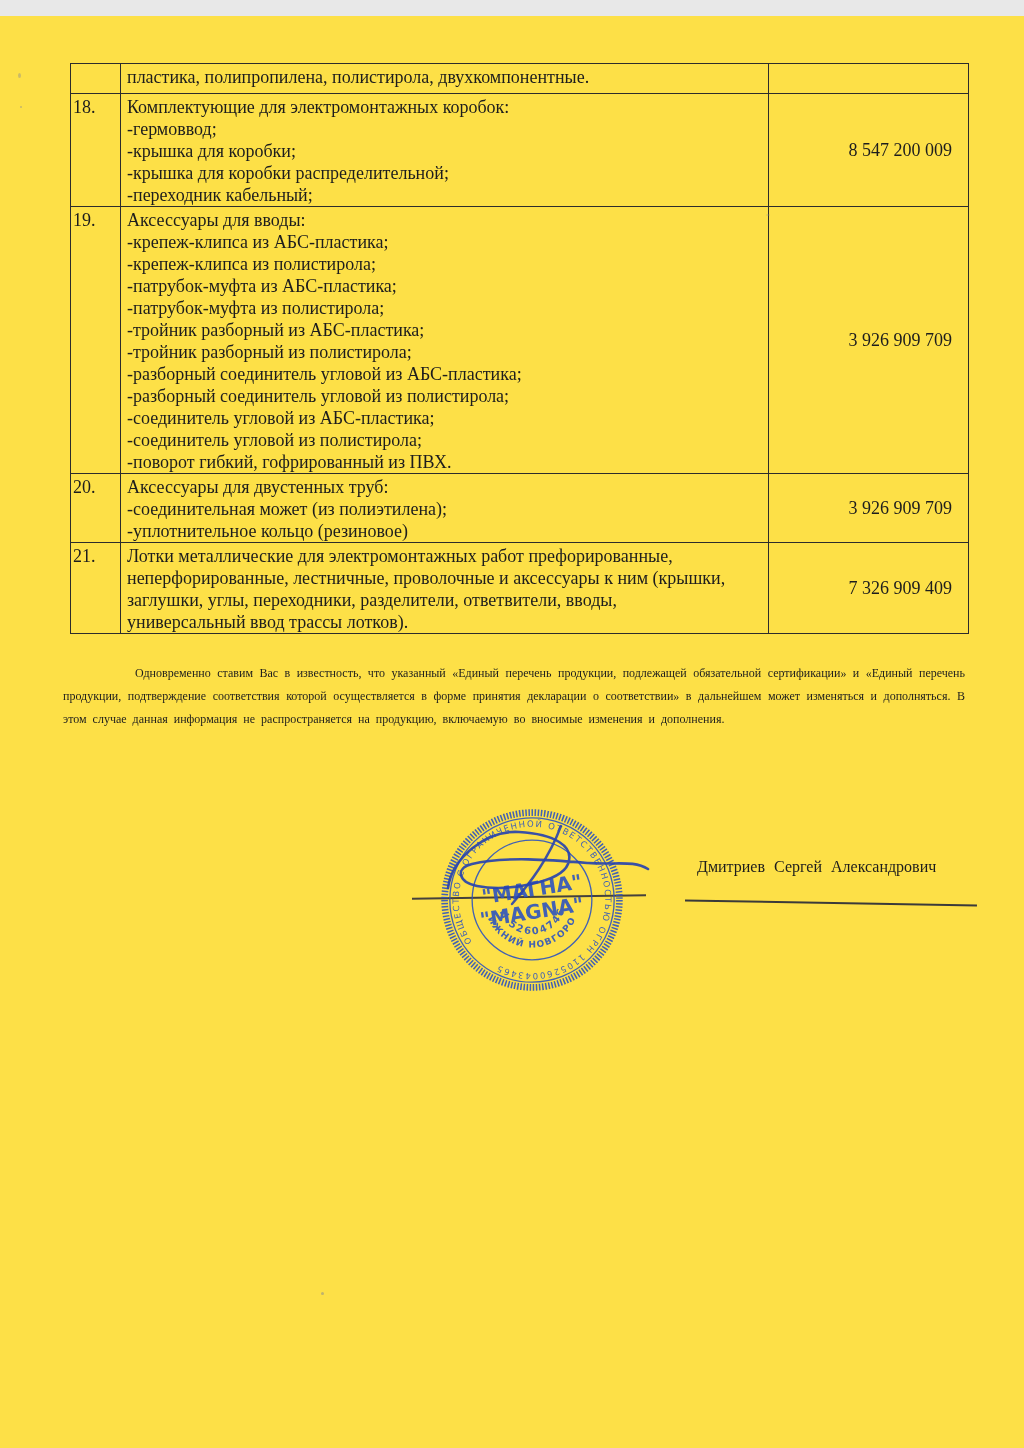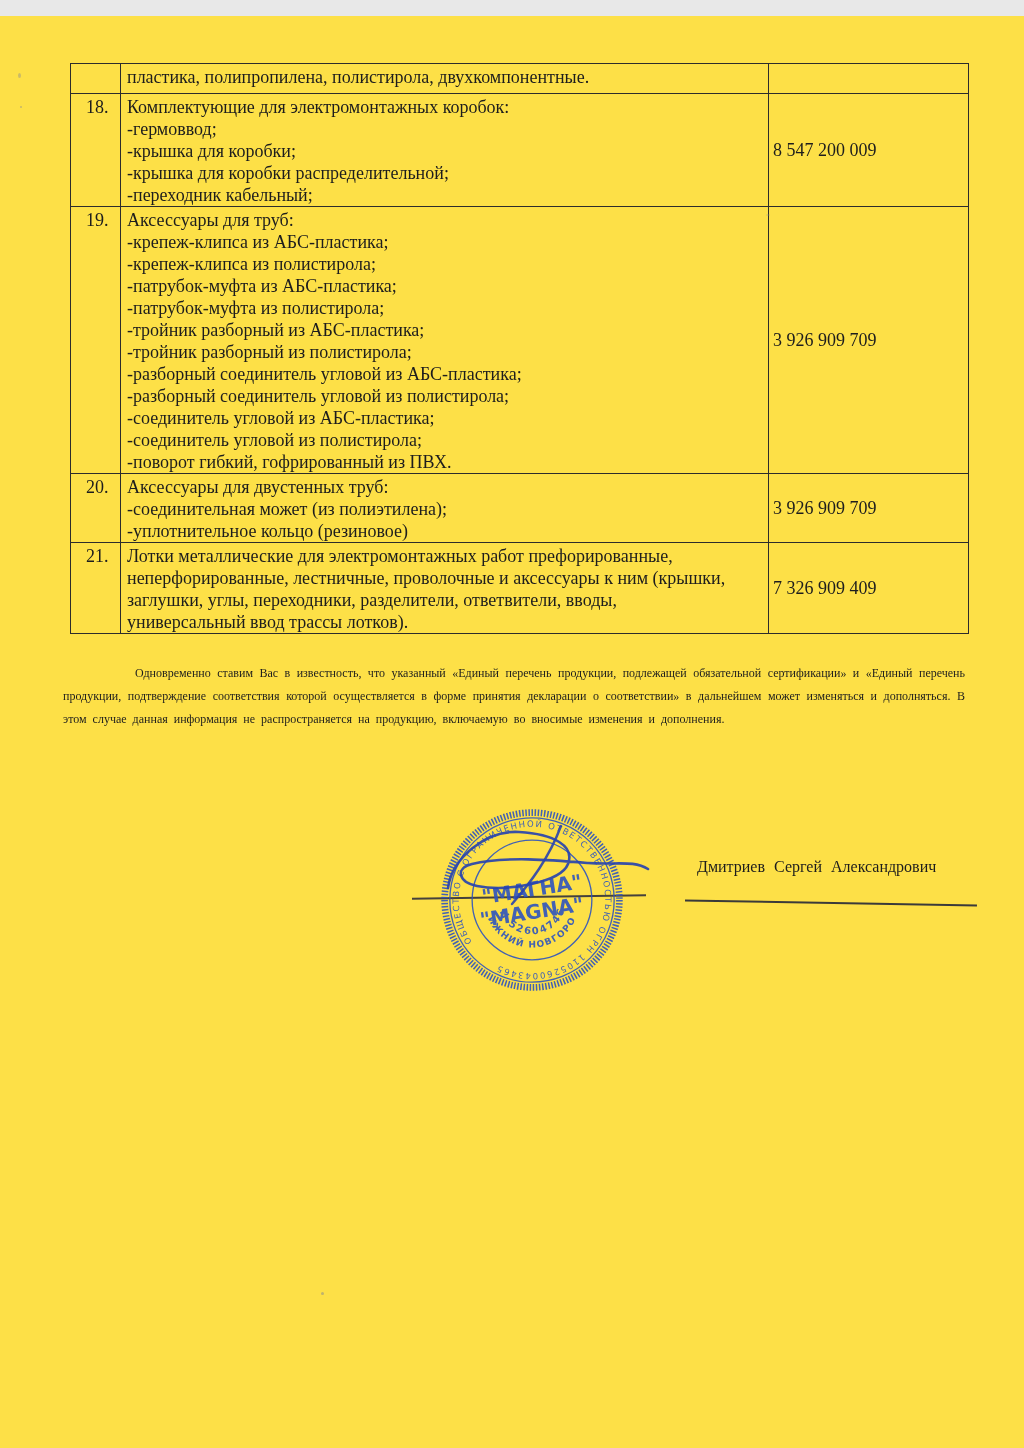--- a/index.html
+++ b/index.html
@@ -10,22 +10,22 @@
   }
   
   table.doc-table{
     position:absolute;left:70px;top:47px;width:898px;
     border-collapse:collapse;table-layout:fixed;
   }
   .doc-table td{
     border:1.6px solid #2c2c2c;vertical-align:top;
     padding:2px 4px 0 6px;font-size:18px;line-height:22px;overflow:hidden;
   }
-  .doc-table td.num{padding-left:15px;}
-  .doc-table td.val{text-align:left;vertical-align:middle;padding:0 4px;}
+  .doc-table td.num{padding-left:2px;}
+  .doc-table td.val{text-align:right;vertical-align:middle;padding:0 16px;}
   .doc-table .ln{white-space:nowrap;}
   
   .notice{
     position:absolute;left:63px;top:646px;width:902px;margin:0;
     font-size:12px;line-height:23px;text-align:justify;
     text-indent:72px;word-spacing:3px;
   }
   
   .role{position:absolute;left:63px;top:795px;font-size:20px;line-height:27px;}
   .name{position:absolute;left:697px;top:842px;font-size:16px;word-spacing:5px;white-space:nowrap;}
@@ -70,21 +70,21 @@
         <div class="ln">-крышка для коробки;</div>
         <div class="ln">-крышка для коробки распределительной;</div>
         <div class="ln">-переходник кабельный;</div>
       </td>
       <td class="val">8 547 200 009</td>
     </tr>
 
     <tr style="height:265px">
       <td class="num">19.</td>
       <td>
-        <div class="ln">Аксессуары для труб:</div>
+        <div class="ln">Аксессуары для вводы:</div>
         <div class="ln">-крепеж-клипса из АБС-пластика;</div>
         <div class="ln">-крепеж-клипса из полистирола;</div>
         <div class="ln">-патрубок-муфта из АБС-пластика;</div>
         <div class="ln">-патрубок-муфта из полистирола;</div>
         <div class="ln">-тройник разборный из АБС-пластика;</div>
         <div class="ln">-тройник разборный из полистирола;</div>
         <div class="ln">-разборный соединитель угловой из АБС-пластика;</div>
         <div class="ln">-разборный соединитель угловой из полистирола;</div>
         <div class="ln">-соединитель угловой из АБС-пластика;</div>
         <div class="ln">-соединитель угловой из полистирола;</div>

